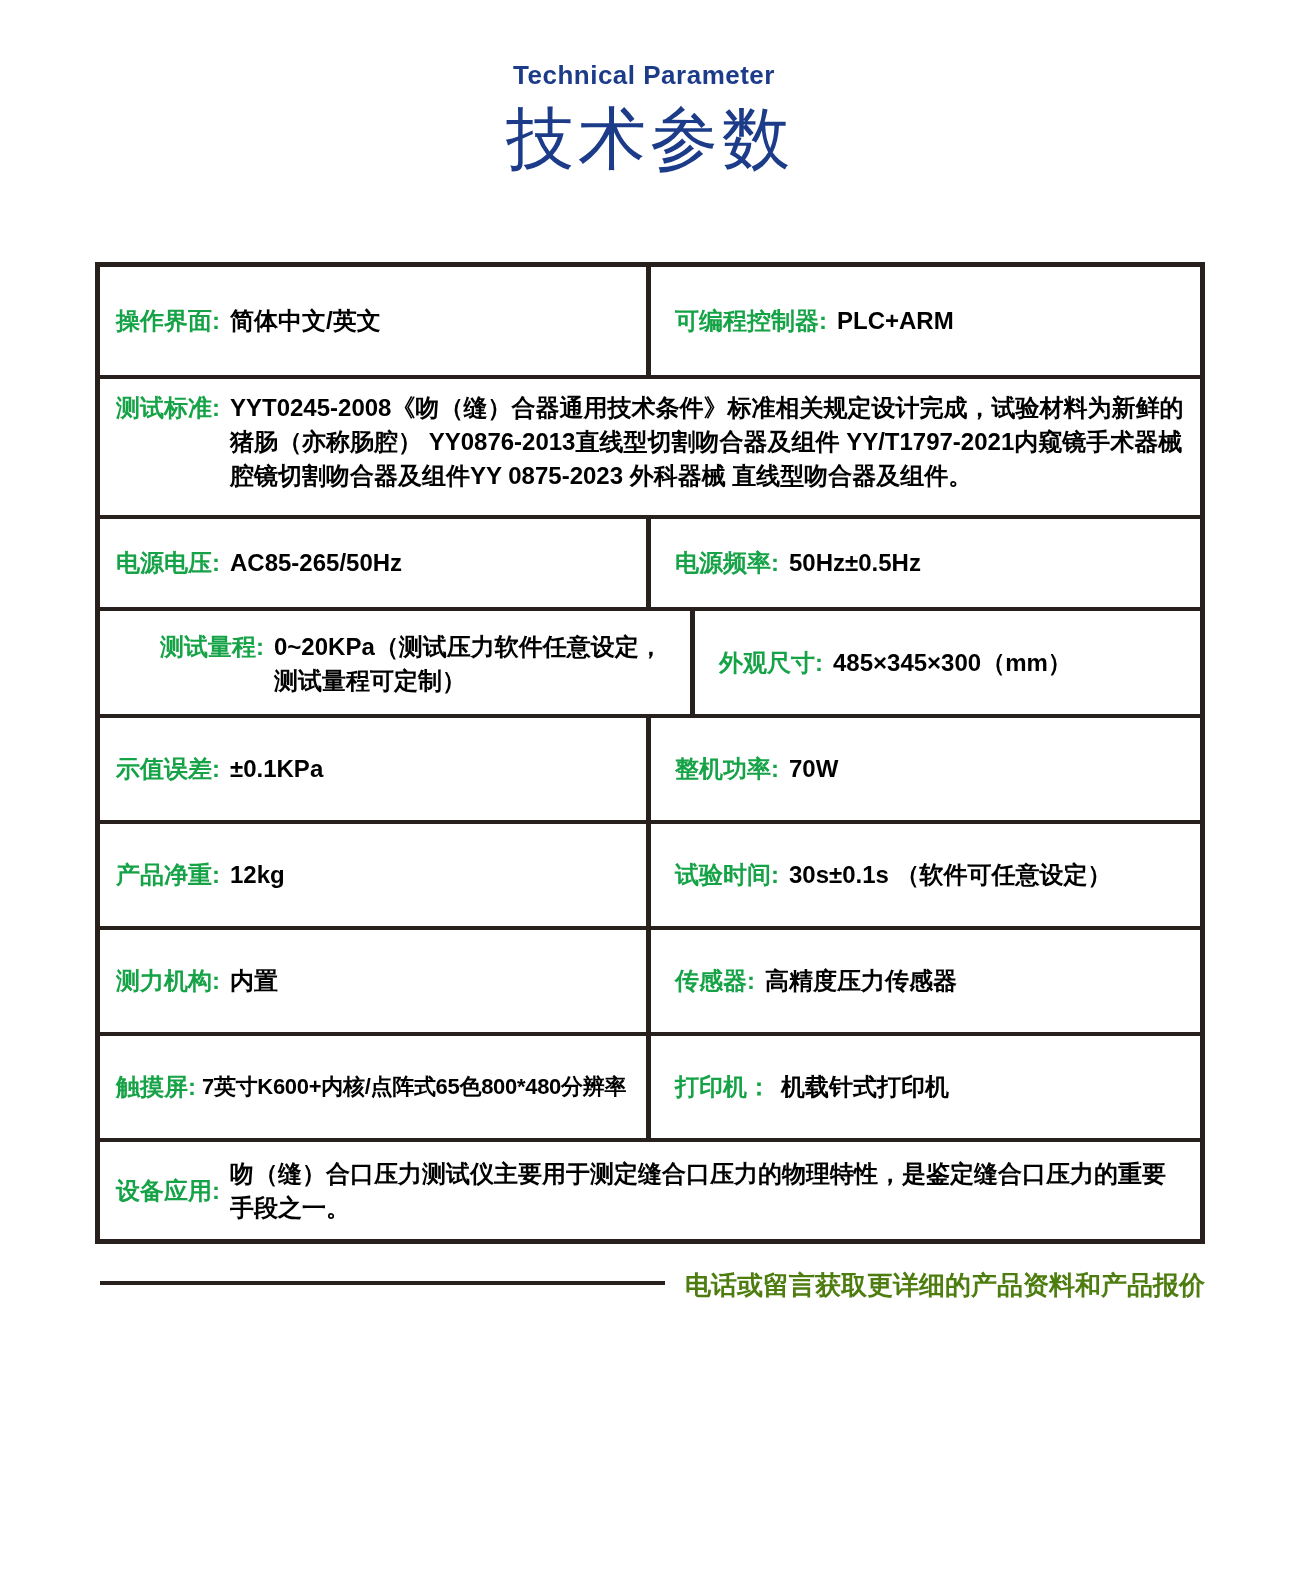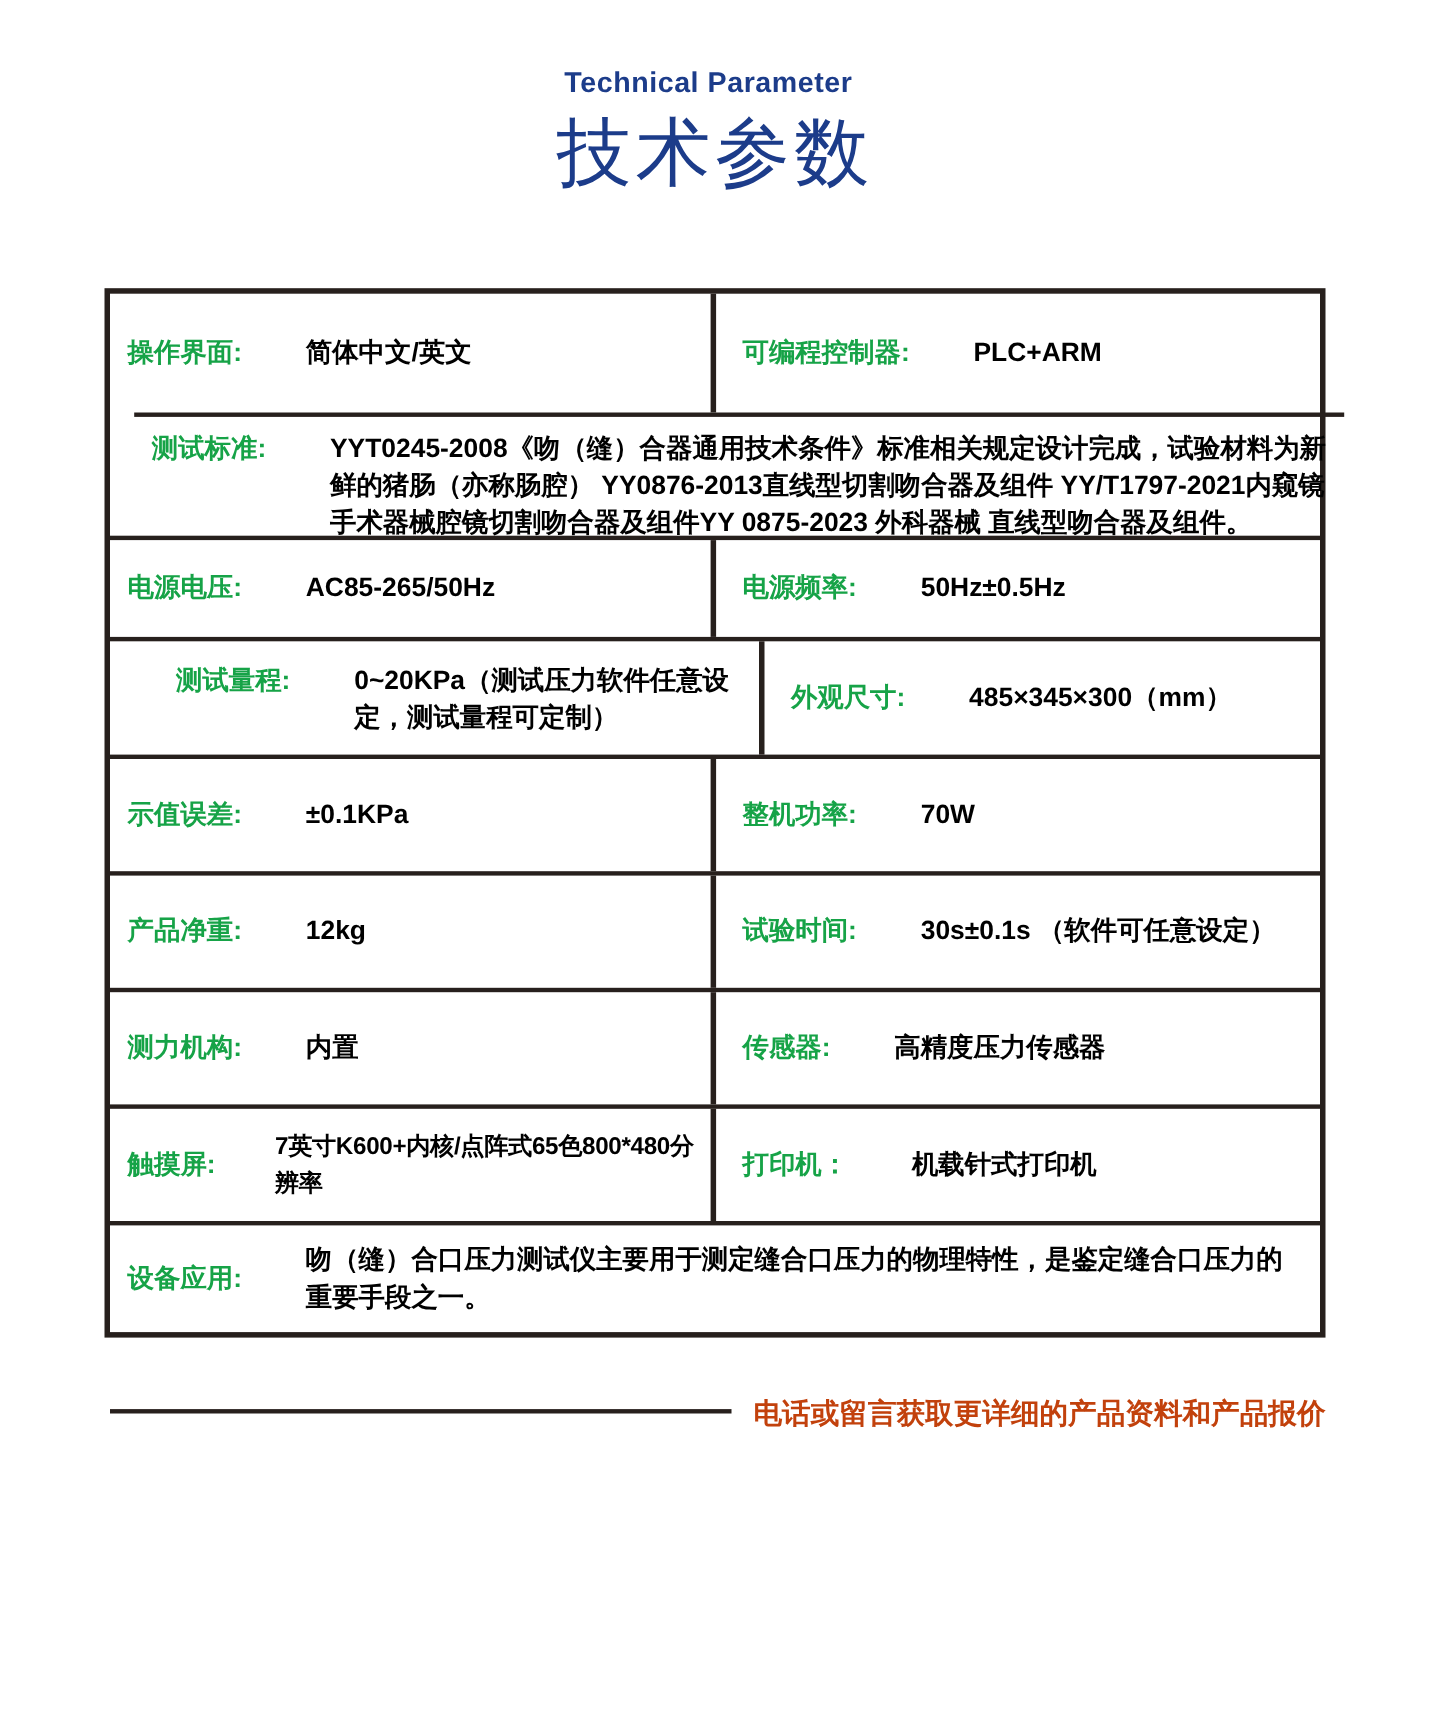--- a/index.html
+++ b/index.html
@@ -40,35 +40,34 @@
     left: 95px;
     top: 262px;
     width: 1110px;
     border: 5px solid #27201d;
     background: #ffffff;
   }
   .row { display: flex; width: 100%; }
   .row + .row { border-top: 4px solid #27201d; }
 
   .r1 { height: 108px; }
-  .r2 { height: 112px; margin-left: 22px; }
+  .r2 { height: 140px; }
   .r3 { height: 92px; }
   .r4 { height: 107px; padding-left: 44px; }
   .r5 { height: 106px; }
   .r6 { height: 106px; }
   .r7 { height: 106px; }
   .r8 { height: 106px; }
   .r9 { height: 101px; }
 
   .cell {
     display: flex;
     align-items: center;
     padding: 0 14px 0 16px;
     overflow: hidden;
-    gap: 48px;
   }
   .cell.left {
     width: 551px;
     border-right: 5px solid #27201d;
     flex: none;
   }
   .cell.right { flex: 1; padding-left: 24px; }
   .cell.full  { width: 100%; }
 
   .lbl {
@@ -101,21 +100,21 @@
     width: 565px;
     height: 4px;
     background: #27201d;
   }
   .footer-note {
     position: absolute;
     left: 685px;
     top: 1268px;
     font-size: 26px;
     font-weight: bold;
-    color: #c2410c;
+    color: #4d7c0f;
   }
 </style>
 </head>
 <body>
 
 <div class="page">
 
   <div class="subtitle-en">Technical Parameter</div>
   <div class="title-zh">技术参数</div>
 

